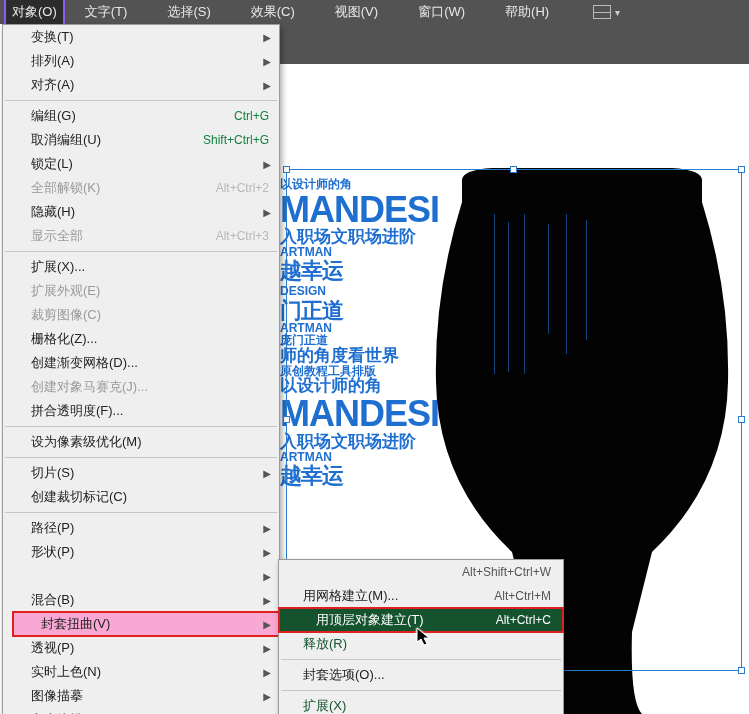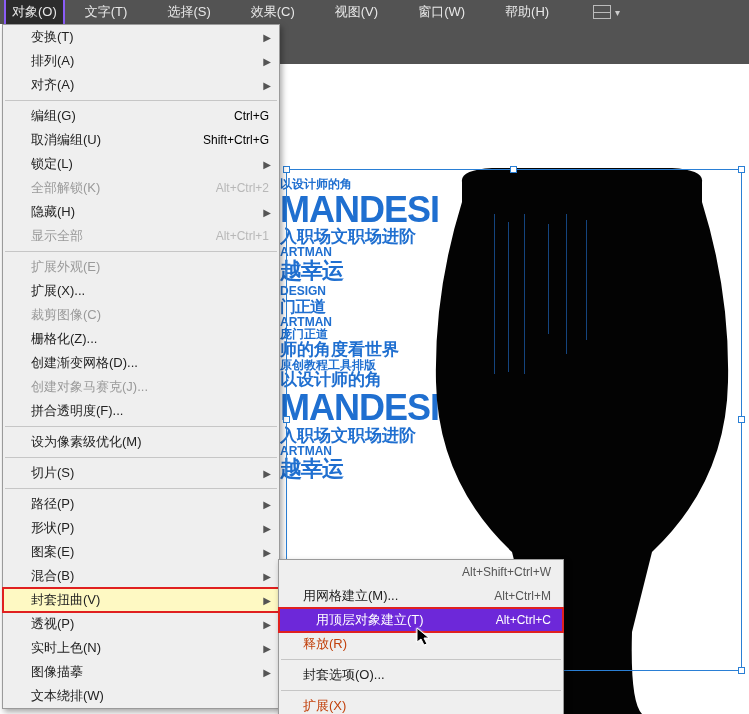--- a/index.html
+++ b/index.html
@@ -10,32 +10,32 @@
   .menubar .m.active { background: #2c2c2c; border: 2px solid #8b5cf6; padding: 12px 6px; }
   .menubar .sep { width: 14px; }
   .menubar .view-icon { margin-left: 10px; width: 18px; height: 14px; border: 1px solid #bbb; position: relative; }
   .menubar .view-icon::after { content:""; position:absolute; left:0; right:0; top:6px; border-top:1px solid #bbb; }
   .menubar .chev { margin-left:4px; font-size:10px; color:#ccc; }
 
   .dropdown { position: absolute; left: 2px; top: 24px; width: 278px; background: #efefef; border: 1px solid #9a9a9a; box-shadow: 2px 3px 6px rgba(0,0,0,.35); font-size: 13px; color: #222; }
   .dropdown .row { display:flex; align-items:center; height: 24px; padding: 0 10px 0 28px; position:relative; }
   .dropdown .row.disabled { color: #9a9a9a; }
   .dropdown .row .label { flex: 1; }
-  .dropdown .row .sc { margin-left: auto; color:#000000; font-size:12px; }
+  .dropdown .row .sc { margin-left: auto; color:#15803d; font-size:12px; }
   .dropdown .row.disabled .sc { color:#b8b8b8; }
   .dropdown .row .arrow { position:absolute; right:8px; font-size:10px; color:#555; }
   .dropdown .sep { height:1px; margin: 3px 2px; background:#c6c6c6; }
-  .dropdown .row.hl { outline: 2px solid #e02020; outline-offset: -1px; background:#fef9c3; }
+  .dropdown .row.hl { outline: 2px solid #e02020; outline-offset: -1px; background:#f9a8d4;margin-left:10px; }
 
   .submenu { position:absolute; left: 278px; top: 559px; width: 286px; background:#efefef; border:1px solid #9a9a9a; box-shadow: 2px 3px 6px rgba(0,0,0,.35); font-size:13px; color:#222; }
   .submenu .row { display:flex; align-items:center; height:24px; padding: 0 12px 0 24px; position:relative; }
   .submenu .row .label { flex:1; }
   .submenu .row .sc { margin-left:auto; font-size:12px; color:#555; }
-  .submenu .row.disabled { color:#c2410c; }
-  .submenu .row.sel { background:#6d28d9; color:#fff; outline:2px solid #e02020; outline-offset:-1px;padding-left:37px; }
+  .submenu .row.disabled { color:#14532d; }
+  .submenu .row.sel { background:#14532d; color:#fff; outline:2px solid #e02020; outline-offset:-1px;padding-left:37px; }
   .submenu .row.sel .sc { color:#fff; }
   .submenu .sep { height:1px; margin:3px 2px; background:#c6c6c6; }
 
   .canvas { position:absolute; left:280px; top:24px; right:0; bottom:0; background:#fff;text-decoration:underline; }
   .gray-top { position:absolute; left:0; right:0; top:0; height:40px; background:#535353; }
   .bbox { position:absolute; left:6px; top:145px; width:456px; height:502px; border:1px solid #2a7fd5; }
   .handle { position:absolute; width:7px; height:7px; background:#fff; border:1px solid #2a7fd5; }
   .h-tl{left:-4px;top:-4px}.h-tr{right:-4px;top:-4px}.h-bl{left:-4px;bottom:-4px}.h-br{right:-4px;bottom:-4px}
   .h-ml{left:-4px;top:50%;margin-top:-4px}.h-mr{right:-4px;top:50%;margin-top:-4px}
   .h-mt{top:-4px;left:50%;margin-left:-4px}.h-mb{bottom:-4px;left:50%;margin-left:-4px}
@@ -68,21 +68,21 @@
 <div class="canvas">
   <div class="gray-top"></div>
 
   <div class="wordart">
     <div class="sm">以设计师的角</div>
     <div class="big">MANDESI</div>
     <div class="med">入职场文职场进阶</div>
     <div class="sm">ARTMAN</div>
     <div class="big" style="font-size:22px">越幸运</div>
     <div class="sm" style="display:inline">DESIGN</div>
-    <div class="big" style="font-size:16px">门正道</div>
+    <div class="big" style="font-size:22px">门正道</div>
     <div class="sm">ARTMAN</div>
     <div class="sm">庞门正道</div>
     <div class="med">师的角度看世界</div>
     <div class="sm">原创教程工具排版</div>
     <div class="med">以设计师的角</div>
     <div class="big">MANDESIG</div>
     <div class="med">入职场文职场进阶</div>
     <div class="sm">ARTMAN</div>
     <div class="big" style="font-size:22px">越幸运</div>
   </div>
@@ -141,29 +141,29 @@
     <div class="row disabled">
       <span class="label">全部解锁(K)</span>
       <span class="sc">Alt+Ctrl+2</span>
     </div>
     <div class="row">
       <span class="label">隐藏(H)</span>
       <span class="arrow">▶</span>
     </div>
     <div class="row disabled">
       <span class="label">显示全部</span>
-      <span class="sc">Alt+Ctrl+1</span>
-    </div>
-    <div class="sep"></div>
+      <span class="sc">Alt+Ctrl+3</span>
+    </div>
+    <div class="sep"></div>
+    <div class="row">
+      <span class="label">扩展(X)...</span>
+    </div>
     <div class="row disabled">
       <span class="label">扩展外观(E)</span>
     </div>
-    <div class="row">
-      <span class="label">扩展(X)...</span>
-    </div>
     <div class="row disabled">
       <span class="label">裁剪图像(C)</span>
     </div>
     <div class="row">
       <span class="label">栅格化(Z)...</span>
     </div>
     <div class="row">
       <span class="label">创建渐变网格(D)...</span>
     </div>
     <div class="row disabled">
@@ -174,31 +174,33 @@
     </div>
     <div class="sep"></div>
     <div class="row">
       <span class="label">设为像素级优化(M)</span>
     </div>
     <div class="sep"></div>
     <div class="row">
       <span class="label">切片(S)</span>
       <span class="arrow">▶</span>
     </div>
+    <div class="row">
+      <span class="label">创建裁切标记(C)</span>
+    </div>
     <div class="sep"></div>
     <div class="row">
       <span class="label">路径(P)</span>
       <span class="arrow">▶</span>
     </div>
     <div class="row">
       <span class="label">形状(P)</span>
       <span class="arrow">▶</span>
     </div>
     <div class="row">
-      <span class="label">图案(E)</span>
       <span class="arrow">▶</span>
     </div>
     <div class="row">
       <span class="label">混合(B)</span>
       <span class="arrow">▶</span>
     </div>
     <div class="row hl">
       <span class="label">封套扭曲(V)</span>
       <span class="arrow">▶</span>
     </div>

